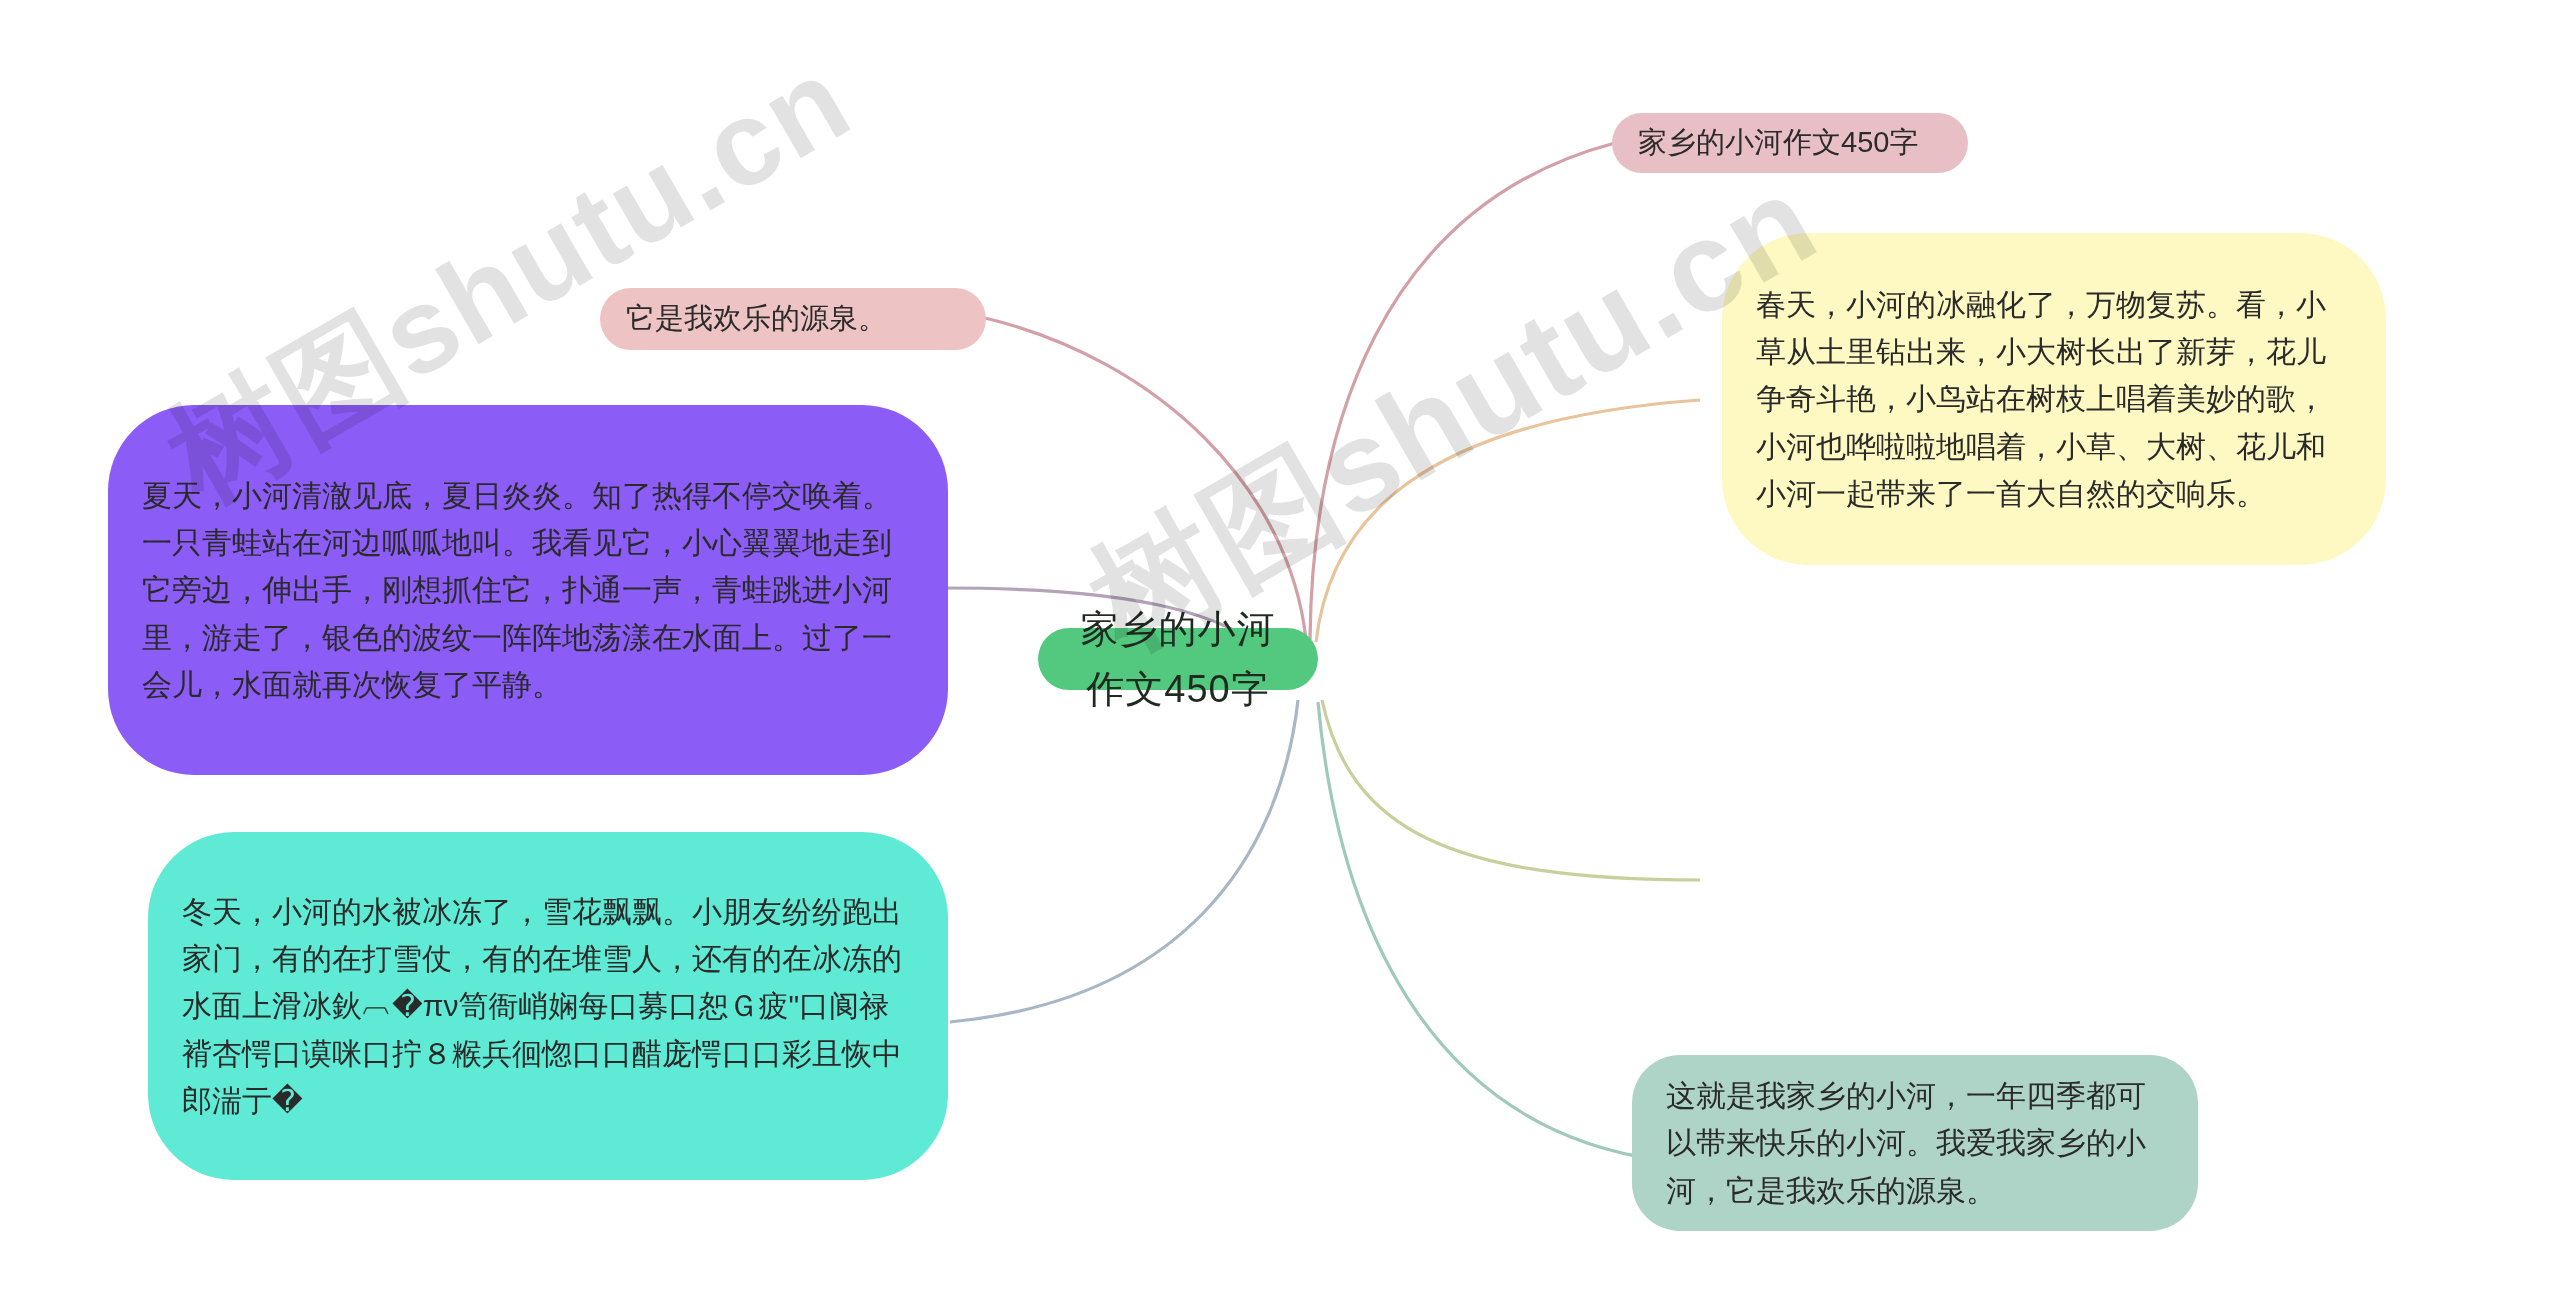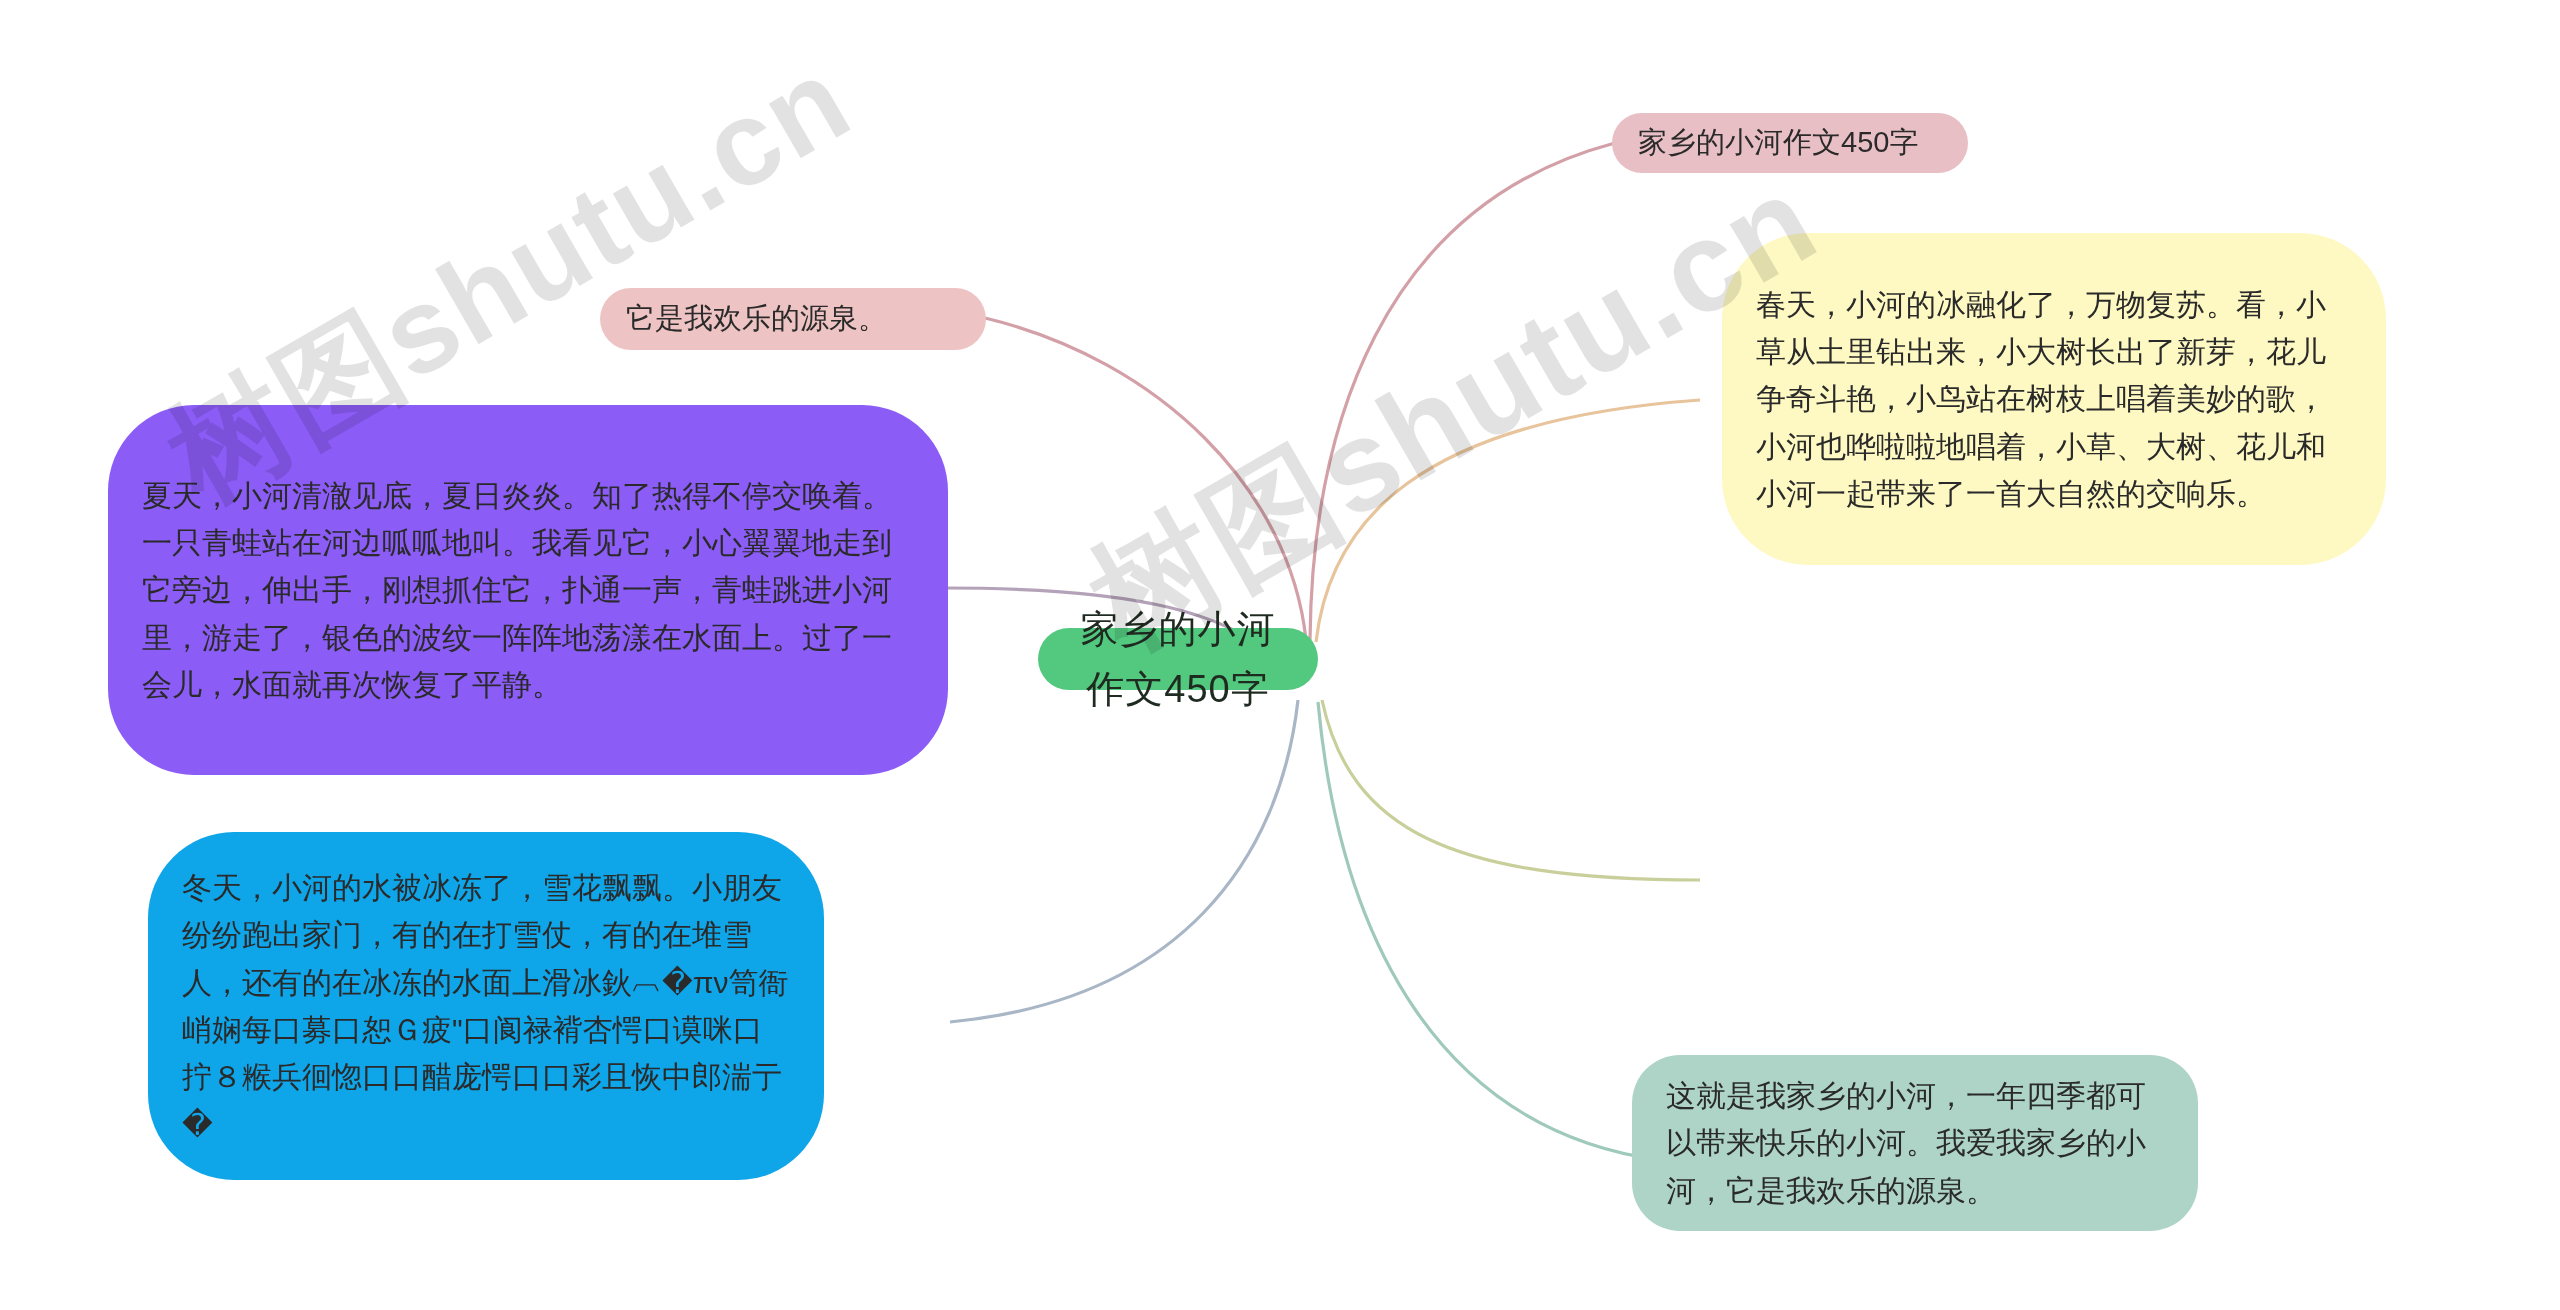--- a/index.html
+++ b/index.html
@@ -130,21 +130,21 @@
 
   <div class="node node-leaf node-big" style="left:1722px; top:233px; width:664px; height:332px; background:#fef9c3;">
     <span>春天，小河的冰融化了，万物复苏。看，小草从土里钻出来，小大树长出了新芽，花儿争奇斗艳，小鸟站在树枝上唱着美妙的歌，小河也哗啦啦地唱着，小草、大树、花儿和小河一起带来了一首大自然的交响乐。</span>
   </div>
 
   <div class="node node-leaf node-big" style="left:108px; top:405px; width:840px; height:370px; background:#8b5cf6;">
     <span>夏天，小河清澈见底，夏日炎炎。知了热得不停交唤着。一只青蛙站在河边呱呱地叫。我看见它，小心翼翼地走到它旁边，伸出手，刚想抓住它，扑通一声，青蛙跳进小河里，游走了，银色的波纹一阵阵地荡漾在水面上。过了一会儿，水面就再次恢复了平静。</span>
   </div>
 
 
-  <div class="node node-leaf node-big" style="left:148px; top:832px; width:676px; height:348px; background:#0ea5e9;">
+  <div class="node node-leaf node-big" style="left:148px; top:832px; width:800px; height:348px; background:#5eead4;">
     <span>冬天，小河的水被冰冻了，雪花飘飘。小朋友纷纷跑出家门，有的在打雪仗，有的在堆雪人，还有的在冰冻的水面上滑冰鈥︹�πν笥衙峭娴每口募口恕Ｇ疲"口阆禄褙杏愕口谟咪口拧８糇兵徊惚口口醋庞愕口口彩且恢中郎湍亍�</span>
   </div>
 
   <div class="node node-leaf node-big" style="left:1632px; top:1055px; width:566px; height:176px; background:#aed4c7; border-radius:48px;">
     <span>这就是我家乡的小河，一年四季都可以带来快乐的小河。我爱我家乡的小河，它是我欢乐的源泉。</span>
   </div>
 
 </div>
 
 </body></html>

